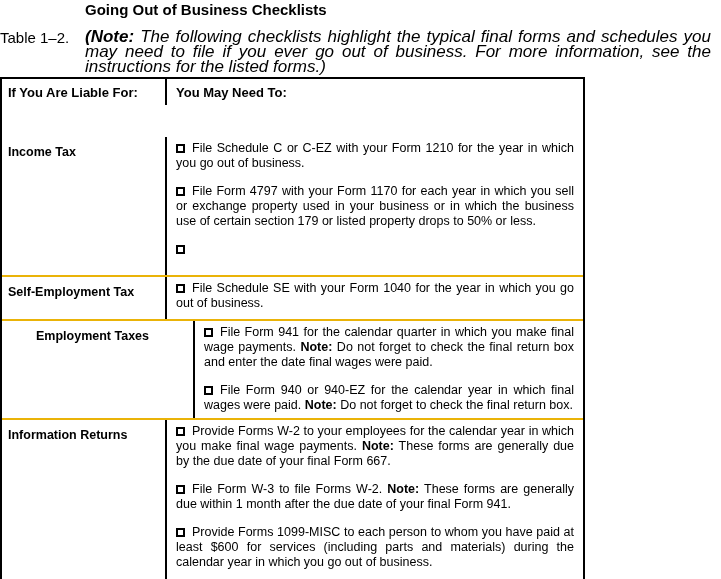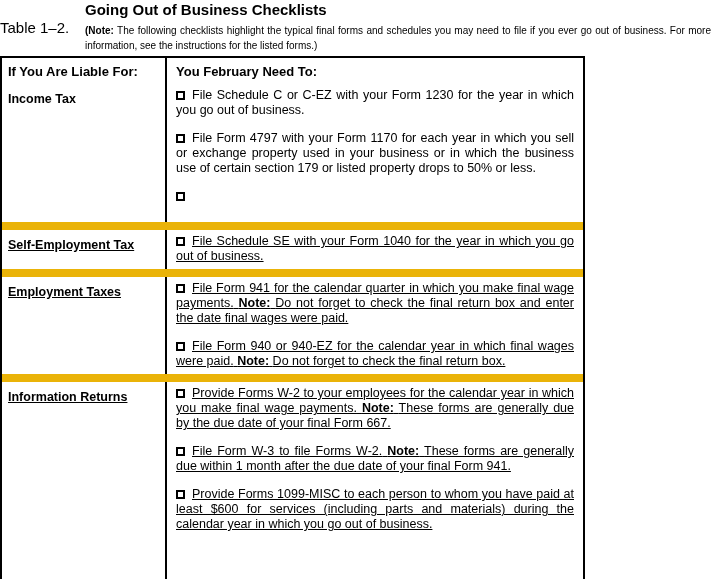--- a/index.html
+++ b/index.html
@@ -25,37 +25,38 @@
     white-space: nowrap;
   }
   .title-right { flex: 1 1 auto; padding-right: 10px; }
   .title-heading {
     font-size: 15px;
     font-weight: bold;
     line-height: 17px;
     display: block;
   }
   .title-note {
-    font-size: 10px;
+    font-size: 17px;
+    font-style: italic;
     line-height: 15px;
     text-align: justify;
-    margin-top: 5px;
+    margin-top: 11px;
   }
   .title-note .note-label { font-weight: bold; }
   
   .gtable {
     margin-top: 3px;
     border: 2px solid #000000;
     width: 585px;
   }
   .trow {
     display: grid;
     grid-template-columns: 163px 1fr;
   }
-  .trow + .trow { border-top: 8px solid #eab308; text-decoration: underline; }
+  .trow + .trow { border-top: 2px solid #eab308; }
   .cell-left  { padding: 5px 4px 4px 6px; }
   .cell-right { border-left: 2px solid #000000; padding: 4px 9px 5px 9px; }
   .header-row .cell-left,
   .header-row .cell-right {
     font-weight: bold;
     font-size: 13px;
     padding-top: 6px;
     padding-bottom: 5px;
   }
   .row-label {
@@ -89,38 +90,38 @@
     <span class="title-prefix">Table 1–2.</span>
     <div class="title-right">
       <span class="title-heading">Going Out of Business Checklists</span>
       <div class="title-note"><span class="note-label">(Note:</span> <span>The following checklists highlight the typical final forms and schedules you may need to file if you ever go out of business. For more information, see the instructions for the listed forms.)</span></div>
     </div>
   </div>
 
   <div class="gtable">
     <div class="trow header-row">
       <div class="cell-left">If You Are Liable For:</div>
-      <div class="cell-right">You February Need To:</div>
+      <div class="cell-right">You May Need To:</div>
     </div>
     <div id="table-body">
-        <div class="trow" style="min-height: 138px;">
+        <div class="trow" style="min-height: 138px; margin-top: 32px;">
           <div class="cell-left"><span class="row-label">Income Tax</span></div>
           <div class="cell-right">
-            <p class="item"><span class="checkbox"></span><span>File Schedule C or C-EZ with your Form 1230 for the year in which you go out of business.</span></p>
+            <p class="item"><span class="checkbox"></span><span>File Schedule C or C-EZ with your Form 1210 for the year in which you go out of business.</span></p>
             <p class="item"><span class="checkbox"></span><span>File Form 4797 with your Form 1170 for each year in which you sell or exchange property used in your business or in which the business use of certain section 179 or listed property drops to 50% or less.</span></p>
             <p class="item"><span class="checkbox"></span></p>
           </div>
         </div>
         <div class="trow" style="min-height: 44px;">
           <div class="cell-left"><span class="row-label">Self-Employment Tax</span></div>
           <div class="cell-right">
             <p class="item"><span class="checkbox"></span><span>File Schedule SE with your Form 1040 for the year in which you go out of business.</span></p>
           </div>
         </div>
-        <div class="trow" style="min-height: 93px;">
+        <div class="trow" style="min-height: 93px; padding-left: 28px;">
           <div class="cell-left"><span class="row-label">Employment Taxes</span></div>
           <div class="cell-right">
             <p class="item"><span class="checkbox"></span><span>File Form 941 for the calendar quarter in which you make final wage payments.</span> <span class="note-label">Note:</span> <span>Do not forget to check the final return box and enter the date final wages were paid.</span></p>
             <p class="item"><span class="checkbox"></span><span>File Form 940 or 940-EZ for the calendar year in which final wages were paid.</span> <span class="note-label">Note:</span> <span>Do not forget to check the final return box.</span></p>
           </div>
         </div>
         <div class="trow" style="min-height: 207px;">
           <div class="cell-left"><span class="row-label">Information Returns</span></div>
           <div class="cell-right">
             <p class="item"><span class="checkbox"></span><span>Provide Forms W-2 to your employees for the calendar year in which you make final wage payments.</span> <span class="note-label">Note:</span> <span>These forms are generally due by the due date of your final Form 667.</span></p>

